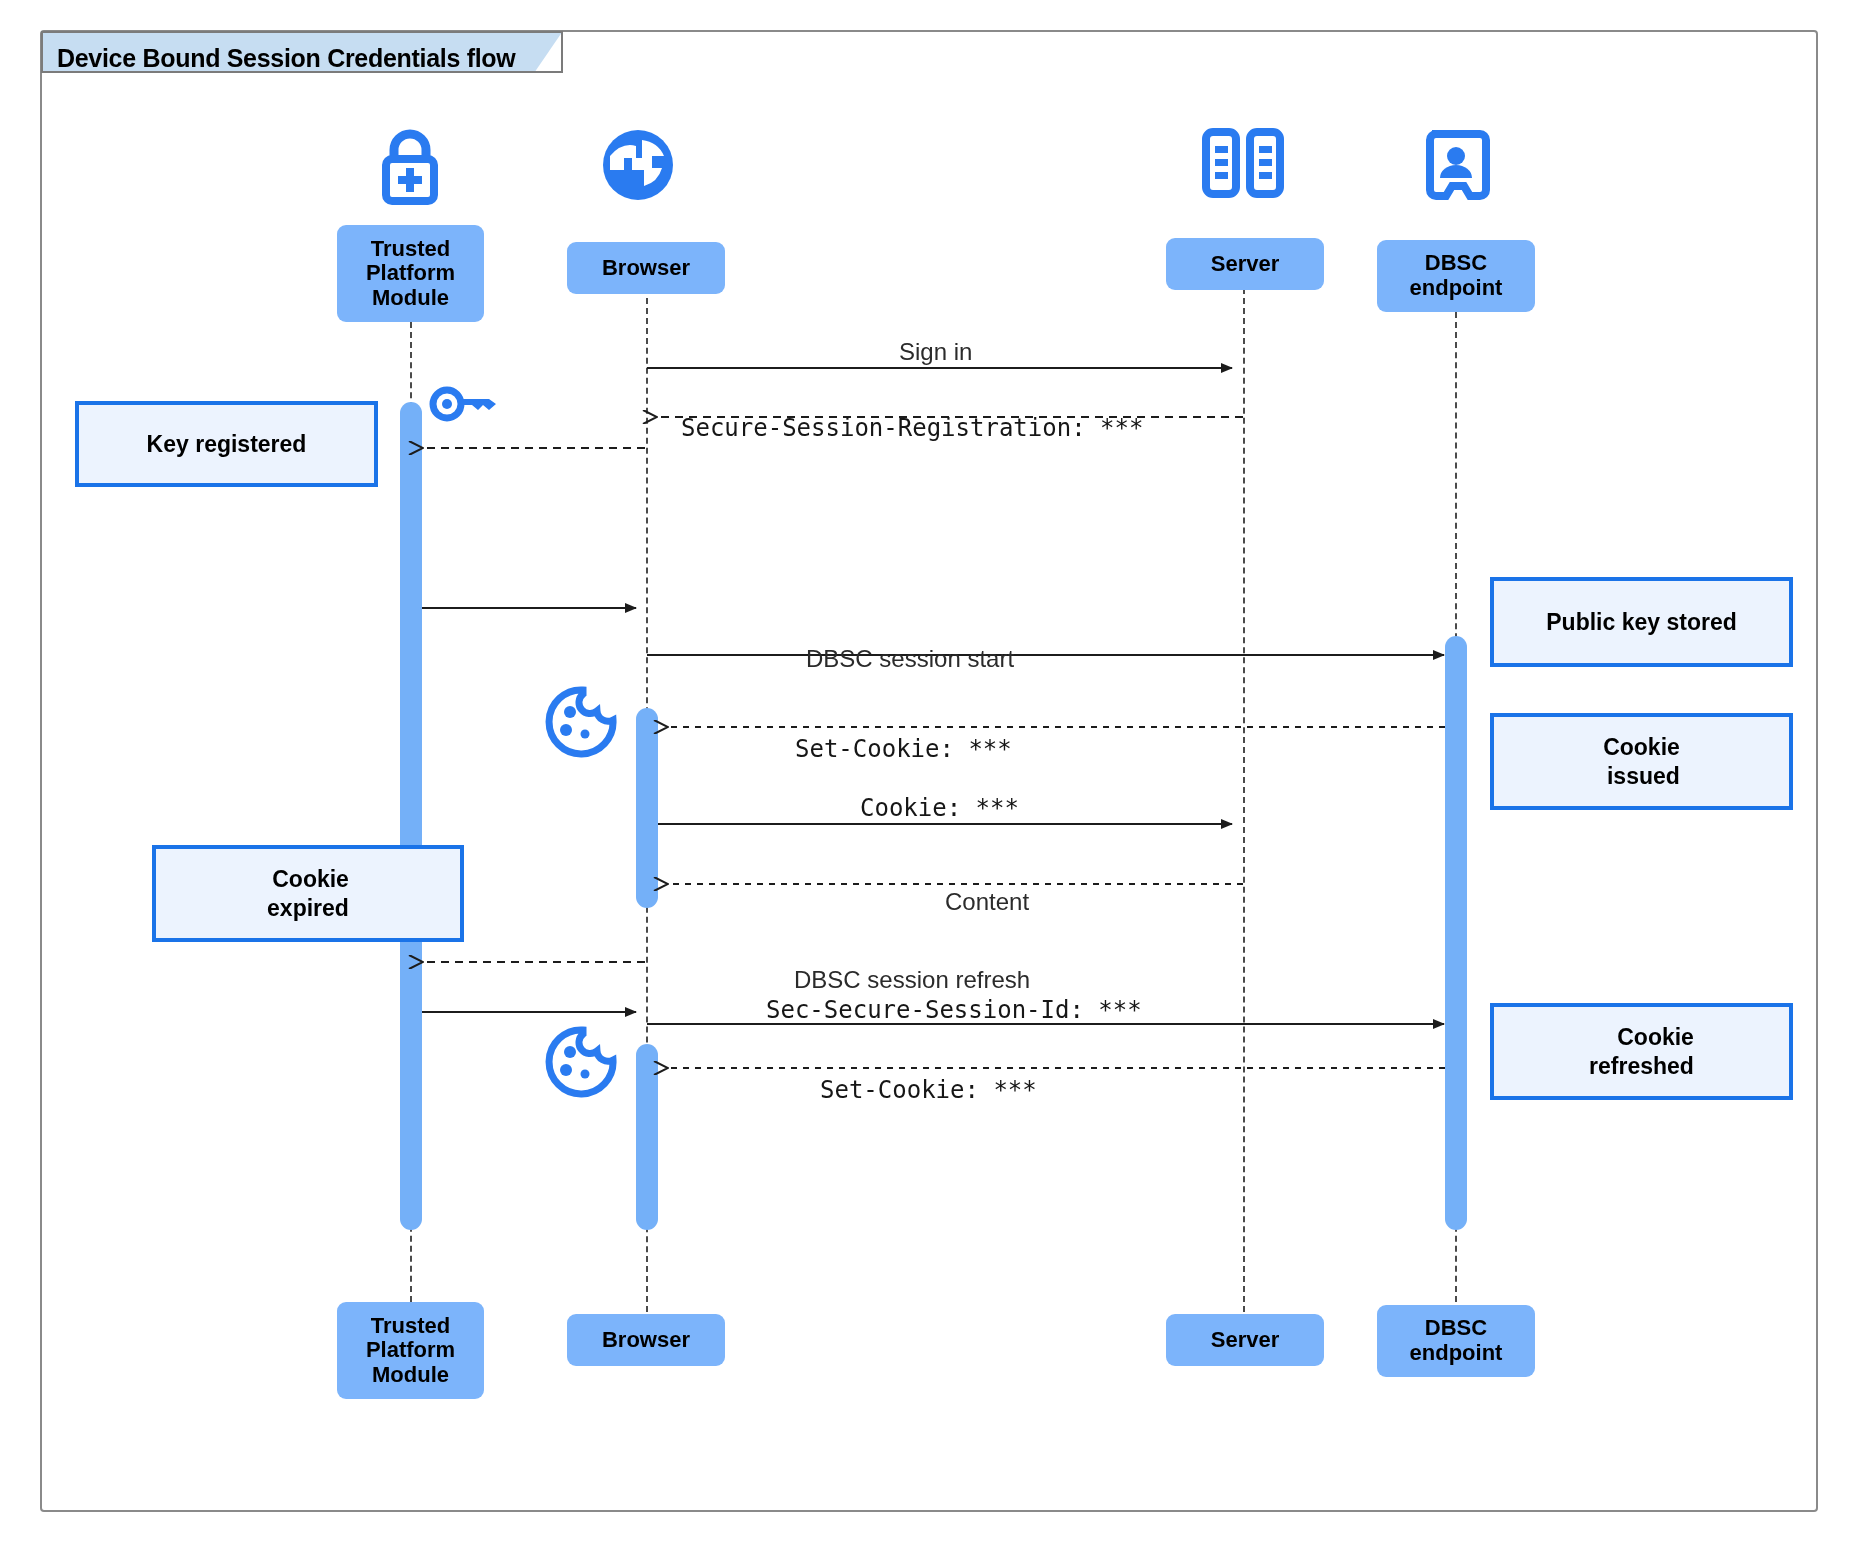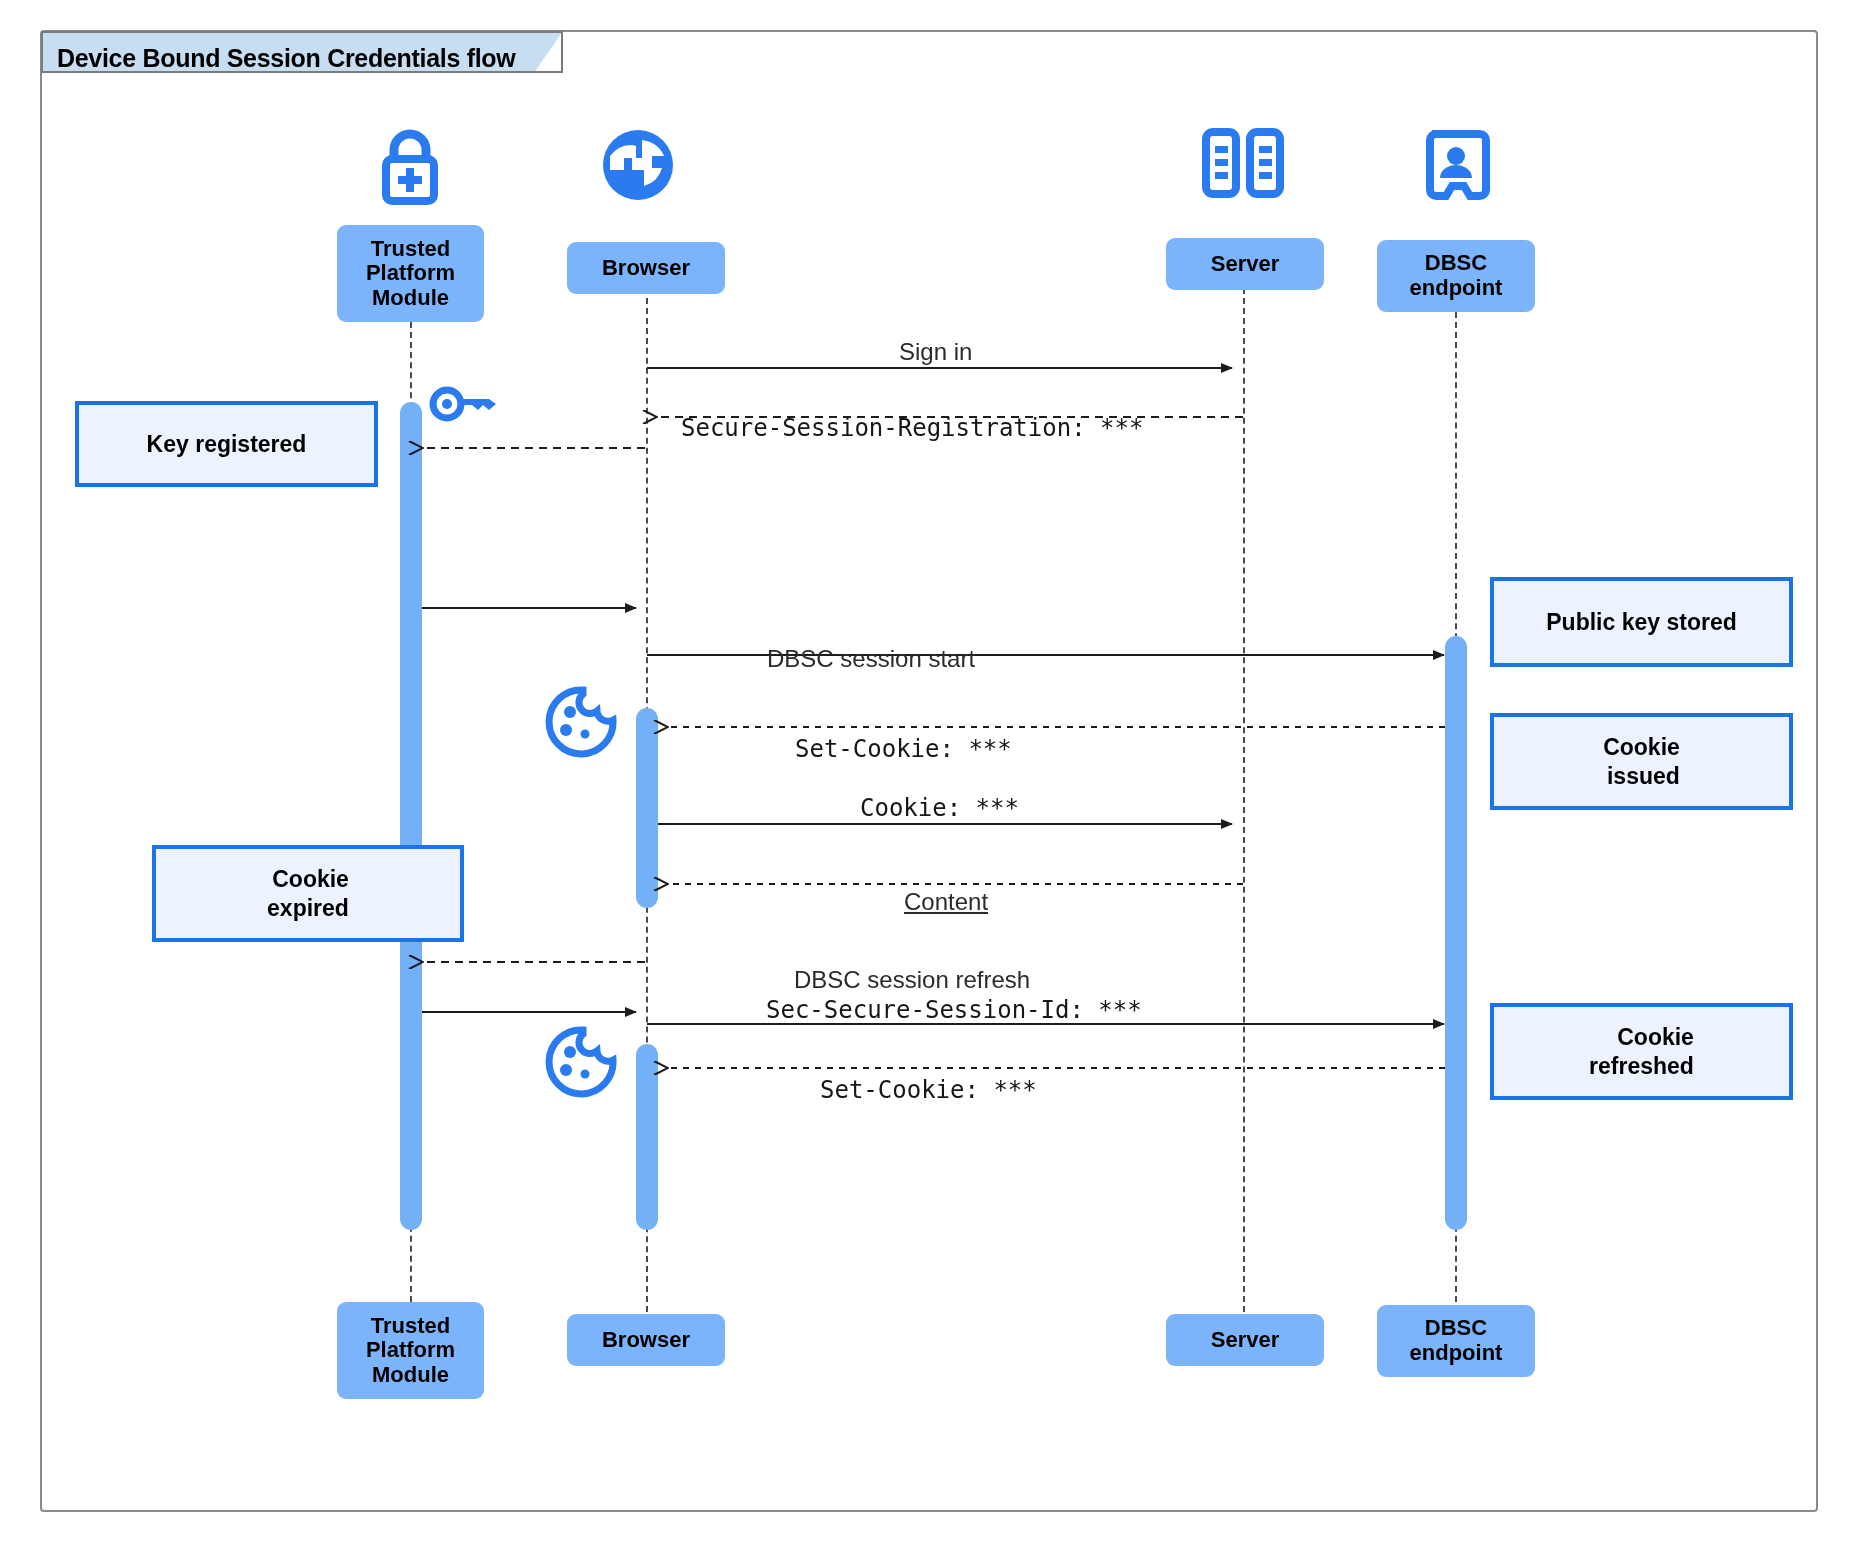--- a/index.html
+++ b/index.html
@@ -166,21 +166,21 @@
 
   <div class="note" style="left:75px;top:401px;width:303px;height:86px;">Key registered</div>
   <div class="note" style="left:152px;top:845px;width:312px;height:97px;">Cookie<br>expired</div>
 
   <div class="note" style="left:1490px;top:577px;width:303px;height:90px;">Public key stored</div>
   <div class="note" style="left:1490px;top:713px;width:303px;height:97px;">Cookie<br>issued</div>
   <div class="note" style="left:1490px;top:1003px;width:303px;height:97px;">Cookie<br>refreshed</div>
 
   <div class="msg sans" style="left:899px;top:338px;">Sign in</div>
   <div class="msg mono" style="left:681px;top:414px;">Secure-Session-Registration: ***</div>
-  <div class="msg sans" style="left:767px;top:645px;">DBSC session start</div>
+  <div class="msg sans" style="left:806px;top:645px;">DBSC session start</div>
   <div class="msg mono" style="left:795px;top:735px;">Set-Cookie: ***</div>
   <div class="msg mono" style="left:853px;top:794px;margin-left:7px;">Cookie: ***</div>
-  <div class="msg sans" style="left:904px;top:888px;text-decoration:underline;">Content</div>
+  <div class="msg sans" style="left:945px;top:888px;">Content</div>
   <div class="msg sans" style="left:794px;top:966px;">DBSC session refresh</div>
   <div class="msg mono" style="left:766px;top:996px;">Sec-Secure-Session-Id: ***</div>
   <div class="msg mono" style="left:820px;top:1076px;">Set-Cookie: ***</div>
 
 </div>
 
 </body></html>

